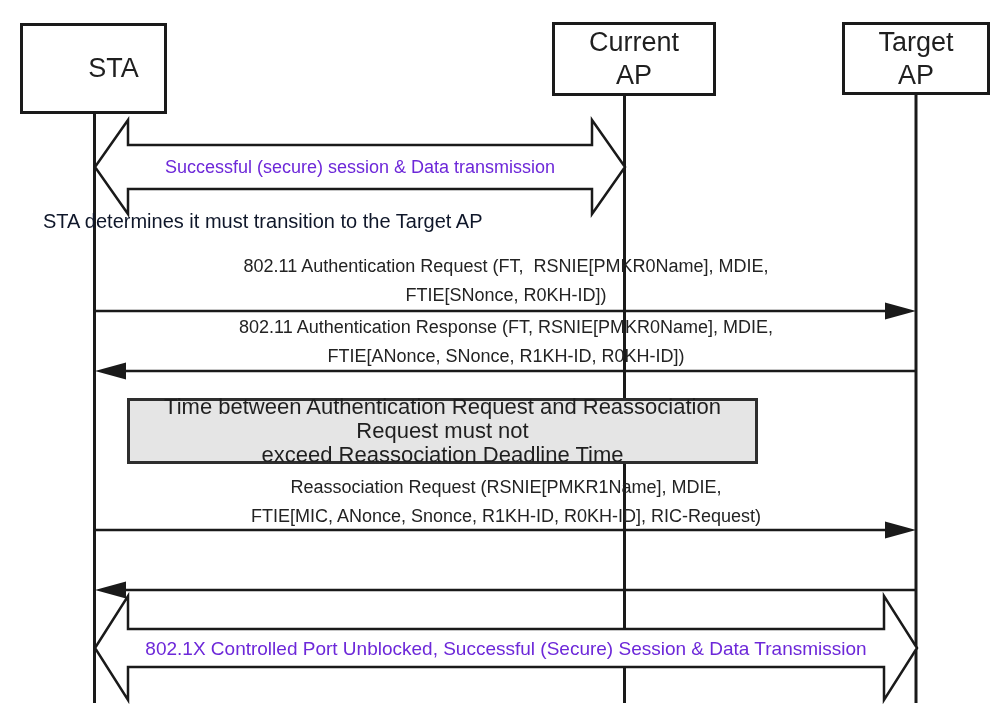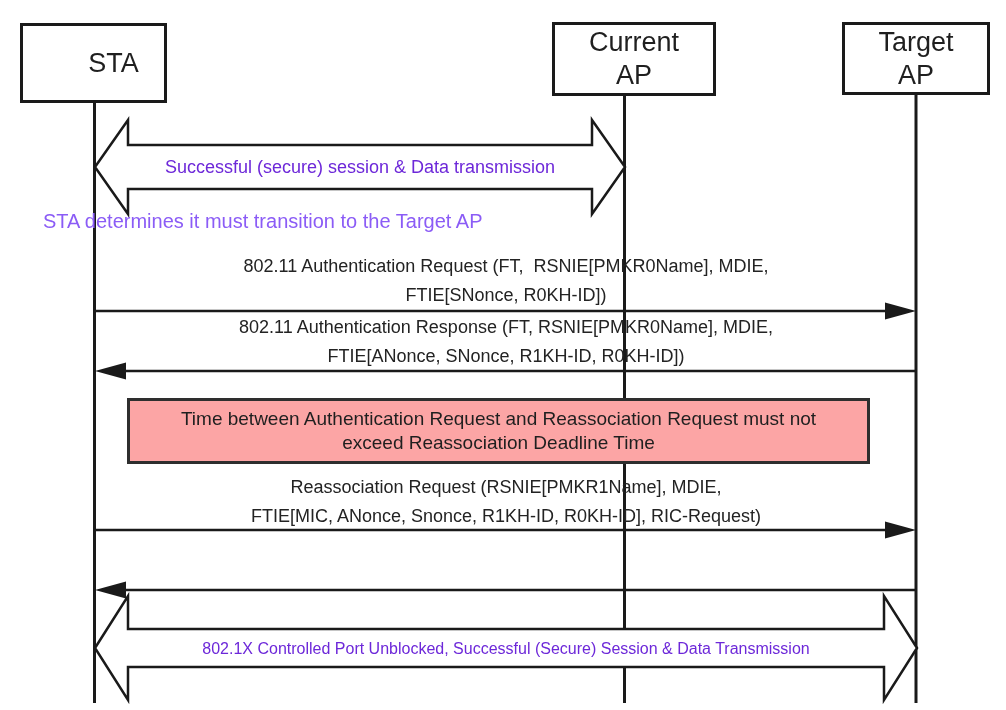--- a/index.html
+++ b/index.html
@@ -48,36 +48,36 @@
   }
   .arrow-label {
     position: absolute;
     text-align: center;
     color: #6d28d9;
     z-index: 3;
     white-space: nowrap;
   }
   .side-note {
     position: absolute;
-    color: #8b5cf6;
+    color: #0f172a;
     font-size: 20px;
     white-space: nowrap;
     z-index: 3;
   }
   .graybox {
     position: absolute;
     left: 127px;
     top: 398px;
-    width: 743px;
+    width: 631px;
     height: 66px;
     box-sizing: border-box;
-    background: #fca5a5;
+    background: #e5e5e5;
     border: 3px solid #2e2e2e;
     color: #1f1f1f;
-    font-size: 19px;
+    font-size: 22px;
     line-height: 24px;
     text-align: center;
     display: flex;
     align-items: center;
     justify-content: center;
     white-space: pre-wrap;
     z-index: 2;
   }
 </style>
 </head>
@@ -109,21 +109,21 @@
       <line x1="95" y1="530" x2="890" y2="530" stroke="#1a1a1a" stroke-width="2.5"></line>
       <polygon points="916,530 885,521.5 885,538.5" fill="#1a1a1a"></polygon>
     </g>
 
     <g>
       <line x1="120" y1="590" x2="916" y2="590" stroke="#1a1a1a" stroke-width="2.5"></line>
       <polygon points="95,590 126,581.5 126,598.5" fill="#1a1a1a"></polygon>
     </g>
   </svg>
 
-  <div class="actor" style="left:20px; top:23px; width:147px; height:80px;padding-left:40px;">
+  <div class="actor" style="left:20px; top:23px; width:147px; height:91px;padding-left:40px;">
     <span>STA</span>
   </div>
   <div class="actor" style="left:552px; top:22px; width:164px; height:74px;">
     <span>Current
 AP</span>
   </div>
   <div class="actor" style="left:842px; top:22px; width:148px; height:73px;">
     <span>Target
 AP</span>
   </div>
@@ -137,15 +137,15 @@
   <div class="msg-label" style="top:313px;">802.11 Authentication Response (FT, RSNIE[PMKR0Name], MDIE,
 FTIE[ANonce, SNonce, R1KH-ID, R0KH-ID])</div>
   <div class="msg-label" style="top:473px;">Reassociation Request (RSNIE[PMKR1Name], MDIE,
 FTIE[MIC, ANonce, Snonce, R1KH-ID, R0KH-ID], RIC-Request)</div>
 
   <div class="graybox">
     <span>Time between Authentication Request and Reassociation Request must not
 exceed Reassociation Deadline Time</span>
   </div>
 
-  <div class="arrow-label" style="left:95px; top:637px; width:822px; font-size:16px; line-height:23px;">802.1X Controlled Port Unblocked, Successful (Secure) Session &amp; Data Transmission</div>
+  <div class="arrow-label" style="left:95px; top:637px; width:822px; font-size:19px; line-height:23px;">802.1X Controlled Port Unblocked, Successful (Secure) Session &amp; Data Transmission</div>
 
 </div>
 
 </body></html>

